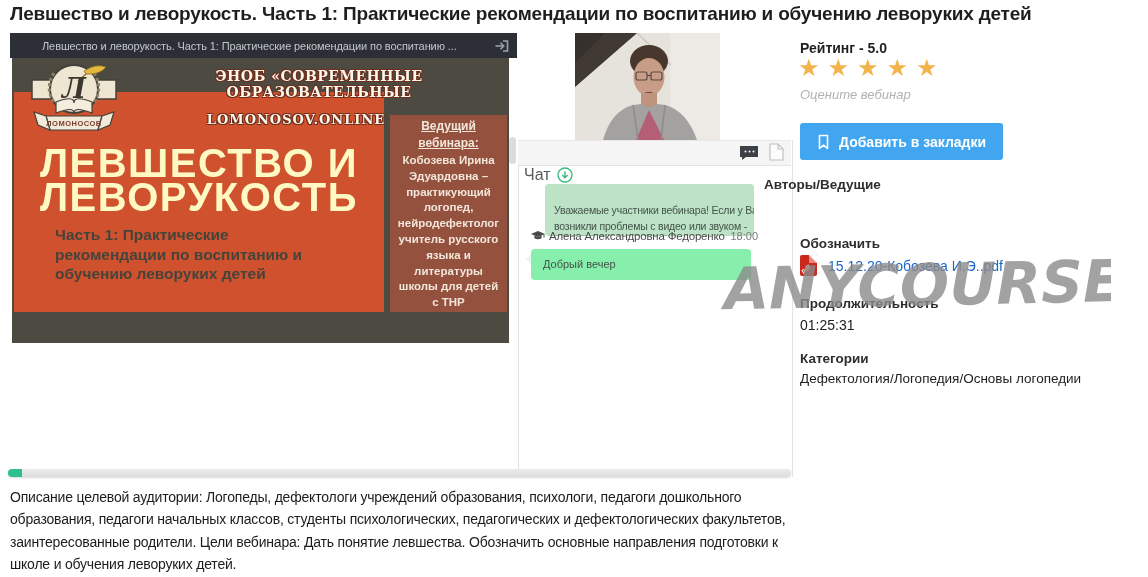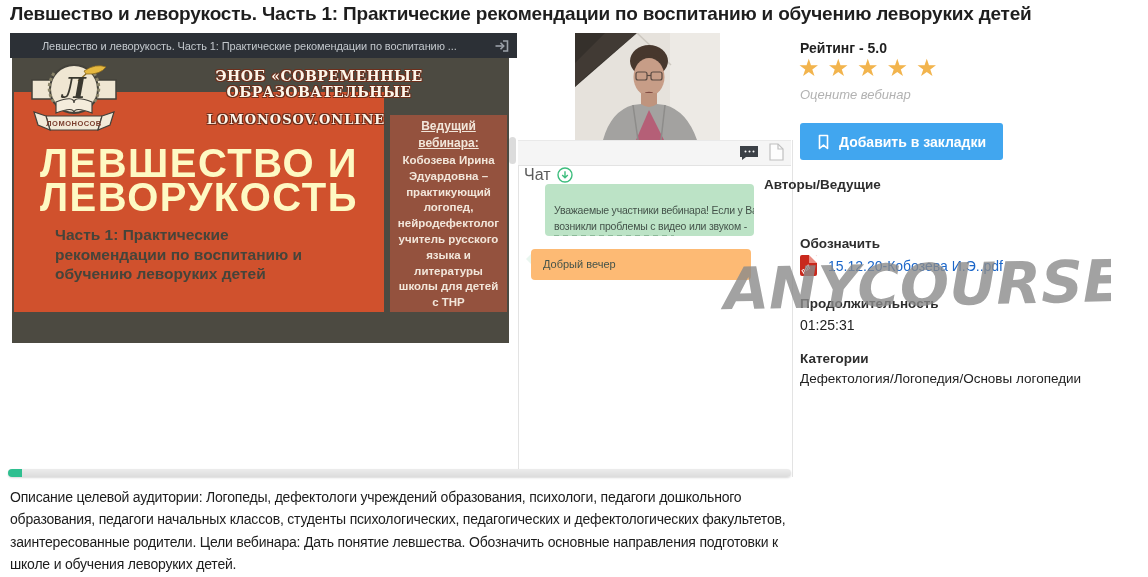--- a/index.html
+++ b/index.html
@@ -45,21 +45,21 @@
   .tb-doc-icon{position:absolute;right:7px;top:2px;width:15px;height:18px;}
   .chat-label{left:524px;top:166px;display:flex;align-items:center;gap:6px;font-size:16px;color:#5a5a5a;}
   .bubble1{left:545px;top:184px;width:209px;height:52px;background:#bce3c6;border-radius:4px;overflow:hidden;}
   .bubble1 .b1-text{padding:19px 8px 0 9px;font-size:10.5px;line-height:15.5px;color:#44534a;letter-spacing:-0.2px;white-space:nowrap;}
   .bubble1 .b1-clip{margin:1px 0 0 9px;width:120px;height:4px;overflow:hidden;
     background:repeating-linear-gradient(90deg,#7fae8c 0 5px,transparent 5px 9px);opacity:.8;}
   .sender-row{left:531px;top:230px;width:227px;display:flex;align-items:center;font-size:11.5px;color:#4a4a4a;}
   .sender-row .cap{width:14px;height:11px;margin-right:4px;flex:0 0 auto;}
   .sender-row .sname{flex:1;letter-spacing:-0.2px;}
   .sender-row .stime{font-size:11px;color:#7a7a7a;}
-  .bubble2{left:531px;top:249px;width:220px;height:31px;background:#fdba74;border-radius:4px;}
+  .bubble2{left:531px;top:249px;width:220px;height:31px;background:#86efac;border-radius:4px;}
   .bubble2::before{content:"";position:absolute;left:-5px;top:5px;border:5px solid transparent;border-right-color:#e9f6ef;border-left:none;}
   .bubble2 .b2-text{padding:9px 0 0 12px;font-size:11px;color:#44534a;}
 
   
   .progress{left:8px;top:469px;width:783px;height:8px;border-radius:4px;background:linear-gradient(#ececec,#dcdcdc);box-shadow:0 1px 2px rgba(0,0,0,.15);}
   .progress .done{position:absolute;left:0;top:0;width:14px;height:8px;border-radius:4px 0 0 4px;background:#2fbf90;}
 
   
   .sb-label{font-size:13.5px;font-weight:bold;color:#2e2e2e;}
   .rating-label{left:800px;top:40px;font-size:14px;font-weight:bold;}
@@ -191,20 +191,29 @@
   </div>
 
   <div class="abs bubble1">
     <div class="b1-text">
       <div>Уважаемые участники вебинара! Если у Вас</div>
       <div>возникли проблемы с видео или звуком -</div>
     </div>
     <div class="b1-clip"></div>
   </div>
 
+  <div class="abs sender-row">
+    <svg class="cap" viewBox="0 0 14 11">
+      <polygon points="7,0 14,3 7,6 0,3" fill="#4a4a4a"></polygon>
+      <path d="M3.4 4.4 v2.8 q3.6 2.2 7.2 0 v-2.8 l-3.6 1.6 z" fill="#4a4a4a"></path>
+      <path d="M13 3.4 v3.2" stroke="#4a4a4a" stroke-width="1"></path>
+    </svg>
+    <span class="sname">Алена Александровна Федоренко</span>
+    <span class="stime">18:00</span>
+  </div>
 
   <div class="abs bubble2">
     <div class="b2-text">Добрый вечер</div>
   </div>
 
   <div class="abs progress">
     <div class="done"></div>
   </div>
 
   <div class="abs rating-label">Рейтинг - 5.0</div>

